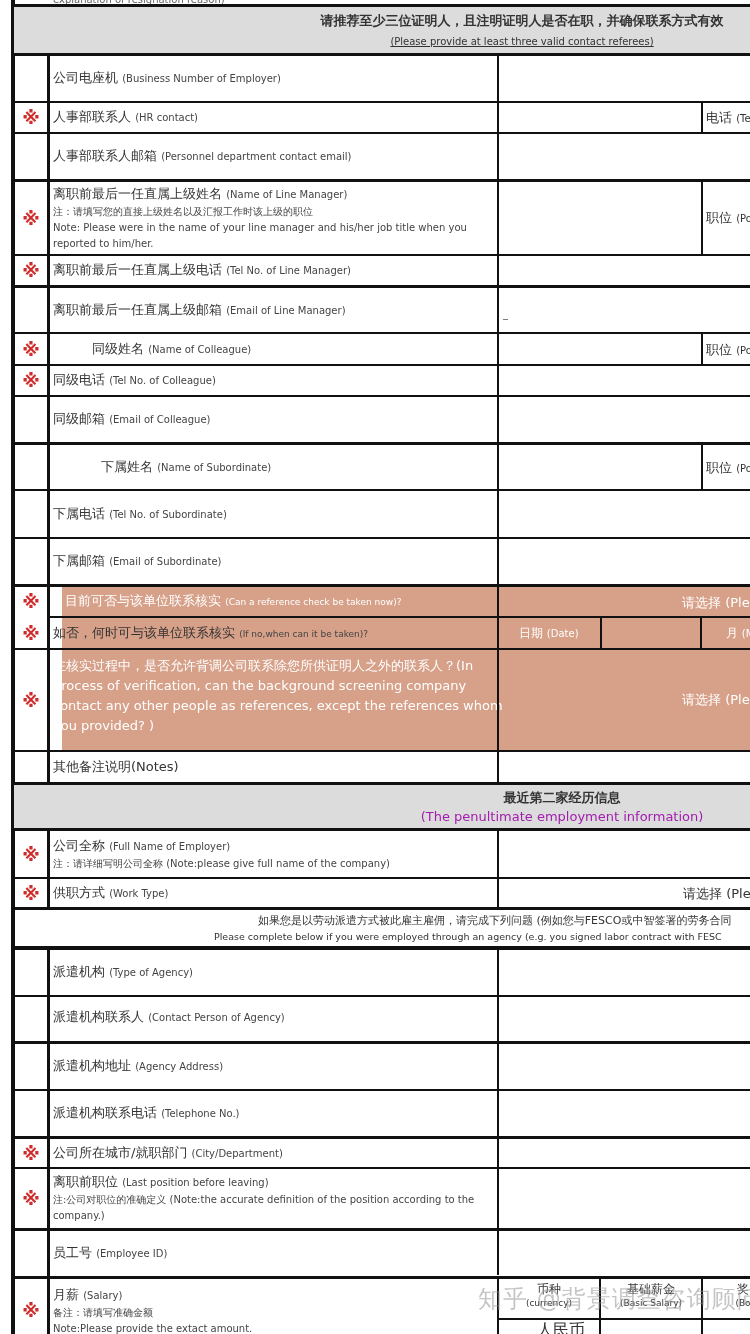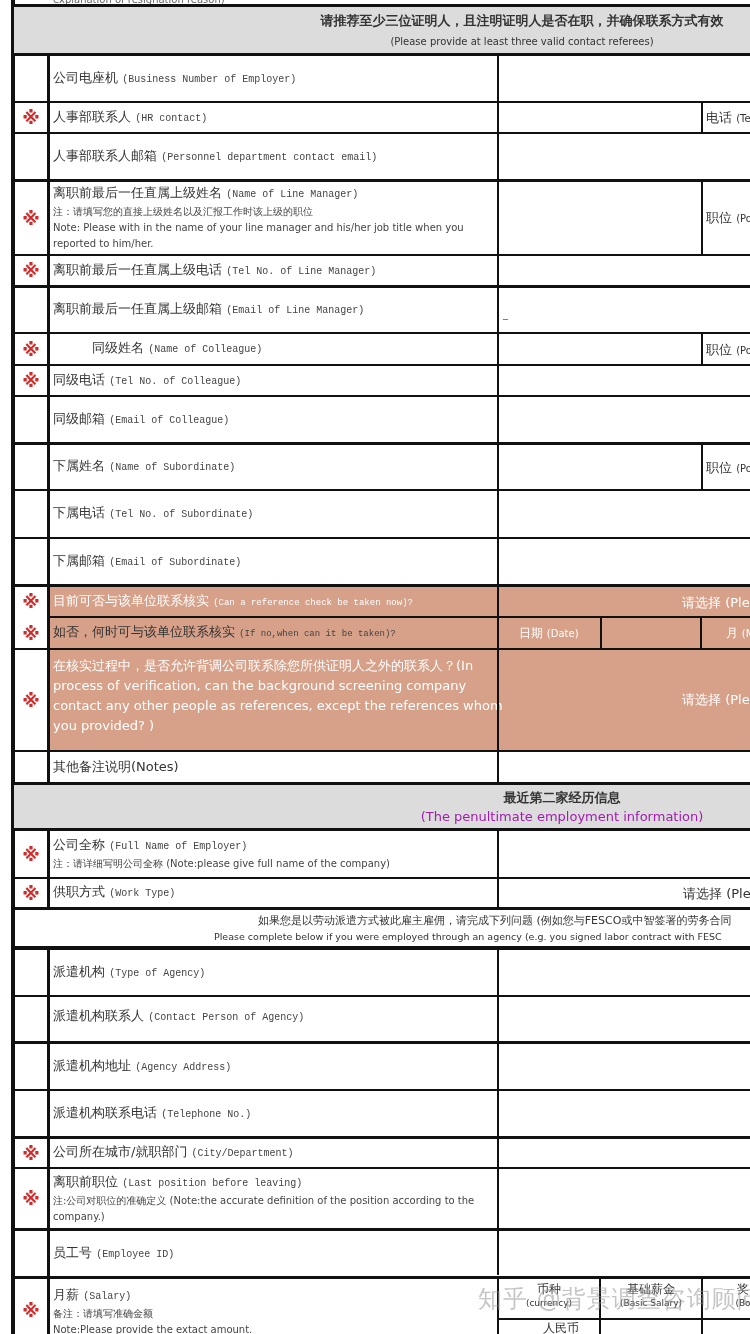--- a/index.html
+++ b/index.html
@@ -6,40 +6,40 @@
   body { width:750px; height:1334px; overflow:hidden; background:#ffffff; position:relative;
          font-family:"DejaVu Sans","Liberation Sans",sans-serif; color:#333; }
   .abs { position:absolute; box-sizing:border-box; }
   
   .hline { position:absolute; left:11px; right:0; background:#111; }
   .vline { position:absolute; background:#111; }
   .cell-mark { position:absolute; left:14px; width:34px; display:flex; align-items:center; justify-content:center;
                color:#d12a2a; font-size:18px; font-weight:bold; }
   .label { position:absolute; left:53px; width:442px; display:flex; flex-direction:column; justify-content:center; }
   .label .cn { font-size:13px; color:#333; line-height:18px; }
-  .label .en { font-size:10px; color:#444;font-family:Liberation Mono, monospace; }
+  .label .en { font-size:10px; color:#444; }
   .label .note { font-size:10px; color:#444; line-height:16px; }
   .section-head { position:absolute; left:14px; right:0; background:#dcdcdc; display:flex; flex-direction:column; align-items:center; justify-content:center; }
-  .orange { background:#d6a089; }
+  .orange { background:#d6a089;margin-left:12px; }
   .orange .cn, .orange .en { color:#fff; }
   .right-text { position:absolute; font-size:13px; color:#333; white-space:nowrap; }
   .right-text .en { font-size:10px; }
   .white { color:#fff; }
   .watermark { position:absolute; left:478px; top:1283px; font-size:24px; color:rgba(150,150,150,0.55); letter-spacing:1px; white-space:nowrap; }
 </style>
 </head>
 <body>
 
 <div class="abs" style="left:53px;top:-6px;font-size:10px;color:#666;">explanation of resignation reason)</div>
 
 <div class="vline" style="left:11px;top:0;width:4px;height:1334px;"></div>
 
 <div class="section-head" style="top:6px;height:47px;">
   <div style="font-size:13px;color:#333;font-weight:bold;margin-left:280px;">请推荐至少三位证明人，且注明证明人是否在职，并确保联系方式有效</div>
-  <div style="font-size:10px;color:#333;margin-top:6px;margin-left:280px;">(Please provide at least three valid contact referees)</div>
+  <div style="font-size:10px;color:#333;margin-top:6px;margin-left:280px;text-decoration:underline;">(Please provide at least three valid contact referees)</div>
 </div>
 <div class="hline" style="top:4px;height:3px;"></div>
 <div class="hline" style="top:53px;height:3px;"></div>
 
 <div class="vline" style="left:47px;top:56px;width:3px;height:528px;"></div>
 <div class="vline" style="left:497px;top:56px;width:2px;height:528px;"></div>
 
 <div class="label" style="top:56px;height:45px;">
   <div class="cn"><span>公司电座机</span> <span class="en">(Business Number of Employer)</span></div>
 </div>
@@ -58,21 +58,21 @@
 <div class="label" style="top:134px;height:45px;">
   <div class="cn"><span>人事部联系人邮箱</span> <span class="en">(Personnel department contact email)</span></div>
 </div>
 <div class="abs" style="left:499px;top:134px;width:251px;height:45px;"></div>
 <div class="hline" style="top:179px;height:3px;"></div>
 
 <div class="cell-mark" style="top:182px;height:72px;">※</div>
 <div class="label" style="top:182px;height:72px;">
   <div class="cn"><span>离职前最后一任直属上级姓名</span> <span class="en">(Name of Line Manager)</span></div>
   <div class="note">注：请填写您的直接上级姓名以及汇报工作时该上级的职位</div>
-  <div class="note">Note: Please with in the name of your line manager and his/her job title when you reported to him/her.</div>
+  <div class="note">Note: Please were in the name of your line manager and his/her job title when you reported to him/her.</div>
 </div>
 <div class="abs" style="left:499px;top:182px;width:202px;height:72px;"></div>
 <div class="vline" style="left:701px;top:182px;width:2px;height:72px;"></div>
 <div class="right-text" style="left:706px;top:209px;"><span>职位</span> <span class="en">(Po</span></div>
 <div class="hline" style="top:254px;height:2px;"></div>
 
 <div class="cell-mark" style="top:256px;height:29px;">※</div>
 <div class="label" style="top:256px;height:29px;">
   <div class="cn"><span>离职前最后一任直属上级电话</span> <span class="en">(Tel No. of Line Manager)</span></div>
 </div>
@@ -102,21 +102,21 @@
 </div>
 <div class="abs" style="left:499px;top:366px;width:251px;height:29px;"></div>
 <div class="hline" style="top:395px;height:2px;"></div>
 
 <div class="label" style="top:397px;height:45px;">
   <div class="cn"><span>同级邮箱</span> <span class="en">(Email of Colleague)</span></div>
 </div>
 <div class="abs" style="left:499px;top:397px;width:251px;height:45px;"></div>
 <div class="hline" style="top:442px;height:3px;"></div>
 
-<div class="label" style="top:445px;height:44px;">
+<div class="label" style="top:445px;height:44px;margin-left:48px;">
   <div class="cn"><span>下属姓名</span> <span class="en">(Name of Subordinate)</span></div>
 </div>
 <div class="abs" style="left:499px;top:445px;width:202px;height:44px;"></div>
 <div class="vline" style="left:701px;top:445px;width:2px;height:44px;"></div>
 <div class="right-text" style="left:706px;top:459px;"><span>职位</span> <span class="en">(Po</span></div>
 <div class="hline" style="top:489px;height:2px;"></div>
 
 <div class="label" style="top:491px;height:46px;">
   <div class="cn"><span>下属电话</span> <span class="en">(Tel No. of Subordinate)</span></div>
 </div>
@@ -259,17 +259,17 @@
 </div>
 <div class="abs" style="left:601px;top:1279px;width:100px;height:40px;text-align:center;">
   <div style="font-size:12px;margin-top:2px;">基础薪金</div>
   <div style="font-size:9px;">(Basic Salary)</div>
 </div>
 <div class="abs" style="left:703px;top:1279px;width:80px;height:40px;text-align:center;">
   <div style="font-size:12px;margin-top:2px;">奖</div>
   <div style="font-size:9px;">(Bo</div>
 </div>
 <div class="abs" style="left:499px;top:1318px;width:251px;height:2px;background:#111;"></div>
-<div class="abs" style="left:499px;top:1320px;width:124px;height:14px;text-align:center;font-size:12px;">人民币</div>
+<div class="abs" style="left:499px;top:1320px;width:124px;height:14px;text-align:center;font-size:16px;">人民币</div>
 <div class="abs" style="left:601px;top:1320px;width:100px;height:14px;"></div>
 <div class="abs" style="left:703px;top:1320px;width:47px;height:14px;"></div>
 
 <div class="watermark">知乎 @背景调查咨询顾问</div>
 
 </body></html>

